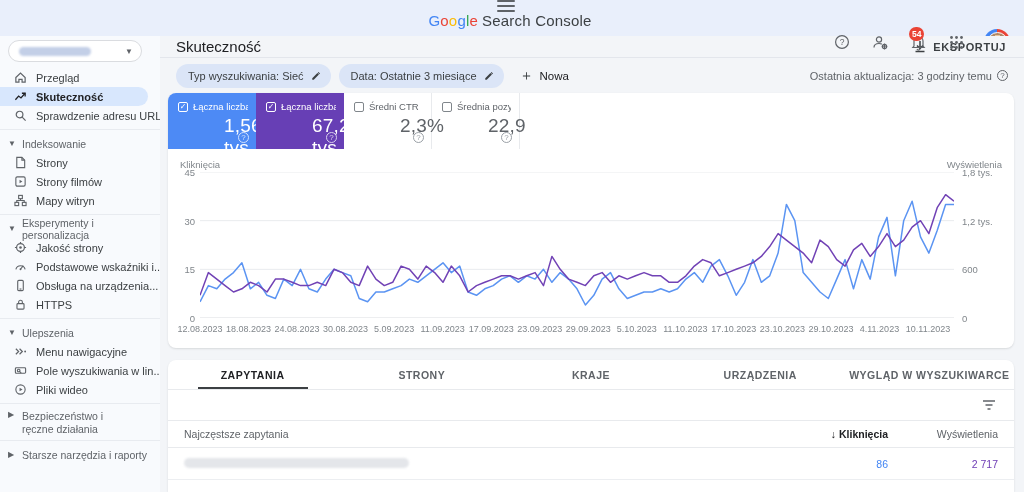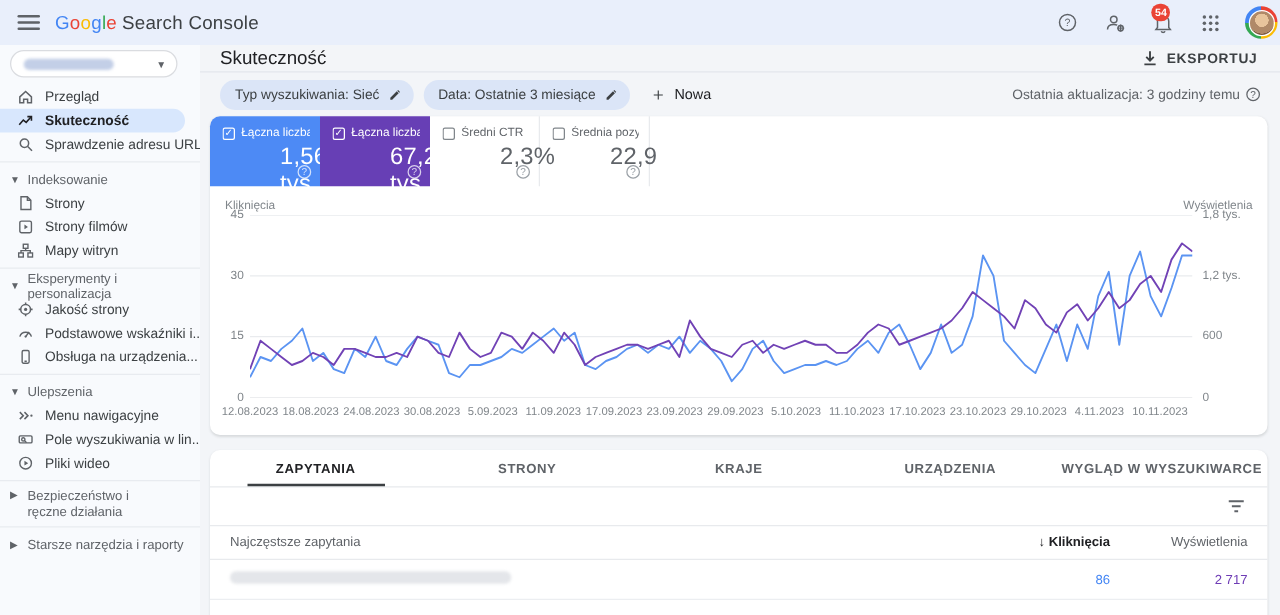--- a/index.html
+++ b/index.html
@@ -1,20 +1,20 @@
 <!DOCTYPE html>
 <html><head>
 <meta charset="utf-8">
 <style>
   * { margin:0; padding:0; box-sizing:border-box; }
   html,body { width:1024px; height:492px; overflow:hidden; }
   body { font-family:"Liberation Sans","DejaVu Sans",sans-serif; background:#f3f5f9; color:#3c4043; font-size:11px; }
 
   
-  .topbar { height:36px; background:#e9effb; display:flex; align-items:center; padding:0 2px 0 10px; }
+  .topbar { height:36px; background:#e9effb; display:flex; align-items:center; padding:0 14px 0 10px;flex-direction:column; }
   .hamburger { width:18px; display:flex; flex-direction:column; gap:3px; margin:0 12px 0 4px; cursor:pointer; }
   .hamburger span { height:2px; background:#5f6368; border-radius:1px; }
   .logo { font-size:15px; letter-spacing:.2px; white-space:nowrap; }
   .logo .product { color:#3c4043; margin-left:4px; }
   .searchbox { margin-left:24px; width:358px; height:24px; background:#d9e3f5; border-radius:12px; display:flex; align-items:center; padding:0 10px; gap:8px; color:#5f6368; }
   .searchbox svg { flex:none; }
   .search-ph { display:flex; align-items:center; gap:3px; font-size:11px; white-space:nowrap; }
   .blurchip { display:inline-block; background:#c3cfe7; border-radius:5px; filter:blur(1.2px); }
   .tb-right { margin-left:auto; display:flex; align-items:center; gap:18px; }
   .tb-icon { position:relative; width:20px; height:20px; display:flex; align-items:center; justify-content:center; cursor:pointer; }
@@ -226,20 +226,27 @@
           <circle cx="7" cy="10" r="1" fill="#5f6368" stroke="none"></circle>
         </svg>
       <span>Podstawowe wskaźniki i...</span>
     </div>
     <div class="nav-item">
       <svg width="13" height="13" viewBox="0 0 14 14" fill="none" stroke="#5f6368" stroke-width="1.2">
           <rect x="4" y="1.5" width="6" height="11" rx="1.2"></rect>
           <line x1="6" y1="10.8" x2="8" y2="10.8"></line>
         </svg>
       <span>Obsługa na urządzenia...</span>
+    </div>
+    <div class="nav-item">
+      <svg width="13" height="13" viewBox="0 0 14 14" fill="none" stroke="#5f6368" stroke-width="1.2">
+          <rect x="3.2" y="6" width="7.6" height="6" rx="1"></rect>
+          <path d="M5 6 V4.4 A2 2 0 0 1 9 4.4 V6"></path>
+        </svg>
+      <span>HTTPS</span>
     </div>
 
     <div class="sec-div"></div>
     <div class="sec-h">
       <span class="chev">▼</span>
       <span class="sec-lab">Ulepszenia</span>
     </div>
     <div class="nav-item">
       <svg width="13" height="13" viewBox="0 0 14 14" fill="none" stroke="#5f6368" stroke-width="1.3">
           <path d="M2 4 L5 7 L2 10 M6 4 L9 7 L6 10"></path>

